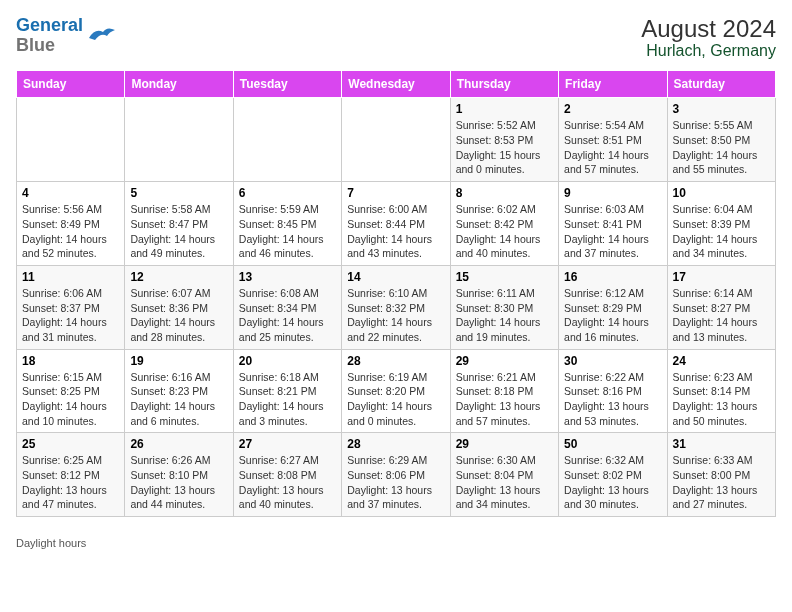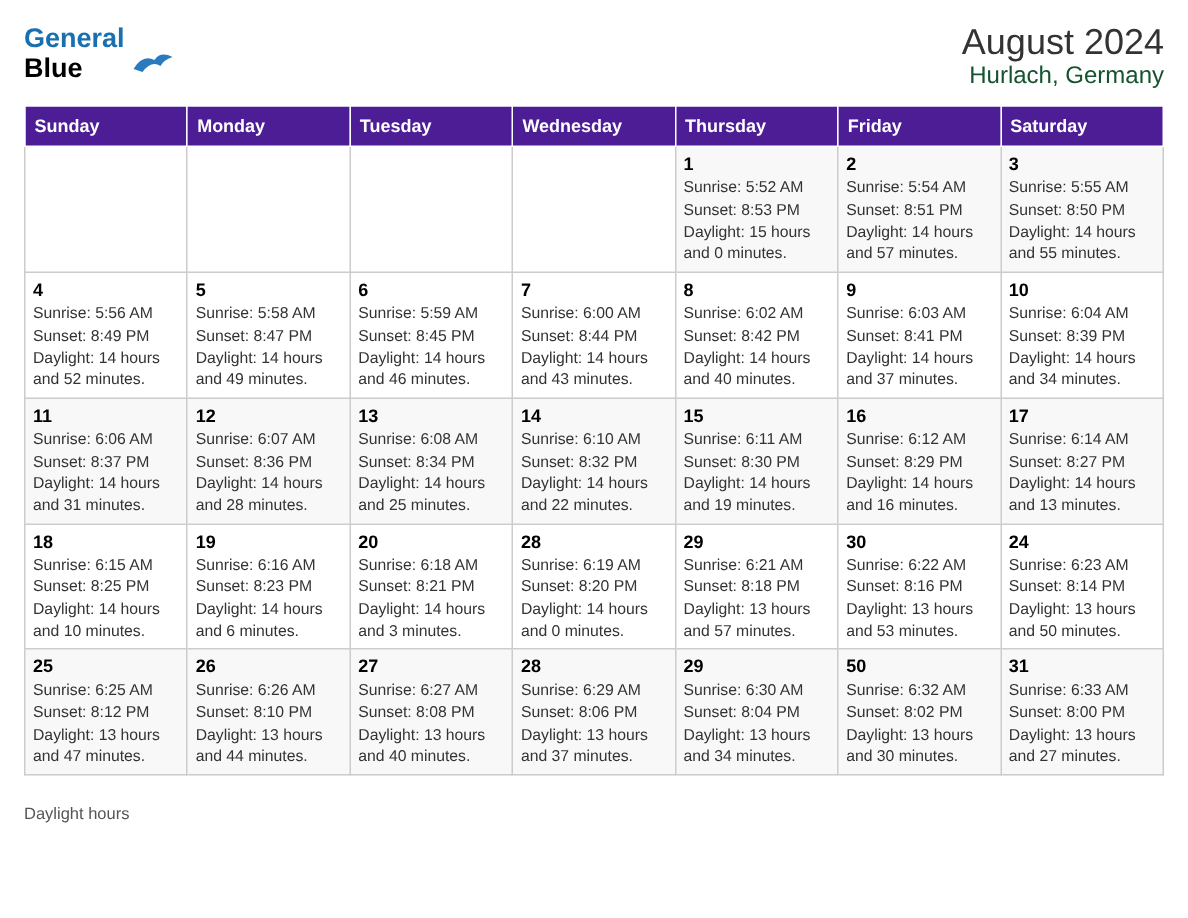--- a/index.html
+++ b/index.html
@@ -11,21 +11,21 @@
       padding: 16px;
     }
     .header {
       display: flex;
       justify-content: space-between;
       align-items: flex-start;
       margin-bottom: 10px;
     }
     .logo {
       display: flex;
-      align-items: flex-end;
+      align-items: center;
       gap: 4px;
     }
     .logo-text {
       font-size: 18px;
       font-weight: bold;
       color: #333;
       line-height: 1.1;
     }
     .logo-text span {
       color: #1a6faf;
@@ -47,21 +47,21 @@
       font-size: 16px;
       font-weight: normal;
       color: #14532d;
     }
     table {
       width: 100%;
       border-collapse: collapse;
       font-size: 11px;
     }
     thead th {
-      background: #4c1d95;
+      background: #d946ef;
       color: #fff;
       font-weight: bold;
       text-align: left;
       padding: 6px 6px;
       font-size: 12px;
       border: 1px solid #fff;
     }
     tbody td {
       border: 1px solid #ccc;
       padding: 4px 5px;
@@ -95,21 +95,21 @@
       color: #555;
     }
   </style>
 </head>
 <body>
 
 <div class="header">
   <div class="logo">
     <div class="logo-text">
       <div><span>General</span></div>
-      <div><span style="color:#000000;margin-top:37px;">Blue</span></div>
+      <div><span style="color:#737373;margin-top:37px;">Blue</span></div>
     </div>
     <svg class="logo-bird" viewBox="0 0 30 24" xmlns="http://www.w3.org/2000/svg">
       <path d="M2,14 Q8,4 16,8 Q20,2 28,6 Q22,8 20,12 Q14,8 8,16 Z" fill="#2a7abf"></path>
     </svg>
   </div>
   <div class="title-block">
     <h1>August 2024</h1>
     <h2>Hurlach, Germany</h2>
   </div>
 </div>

